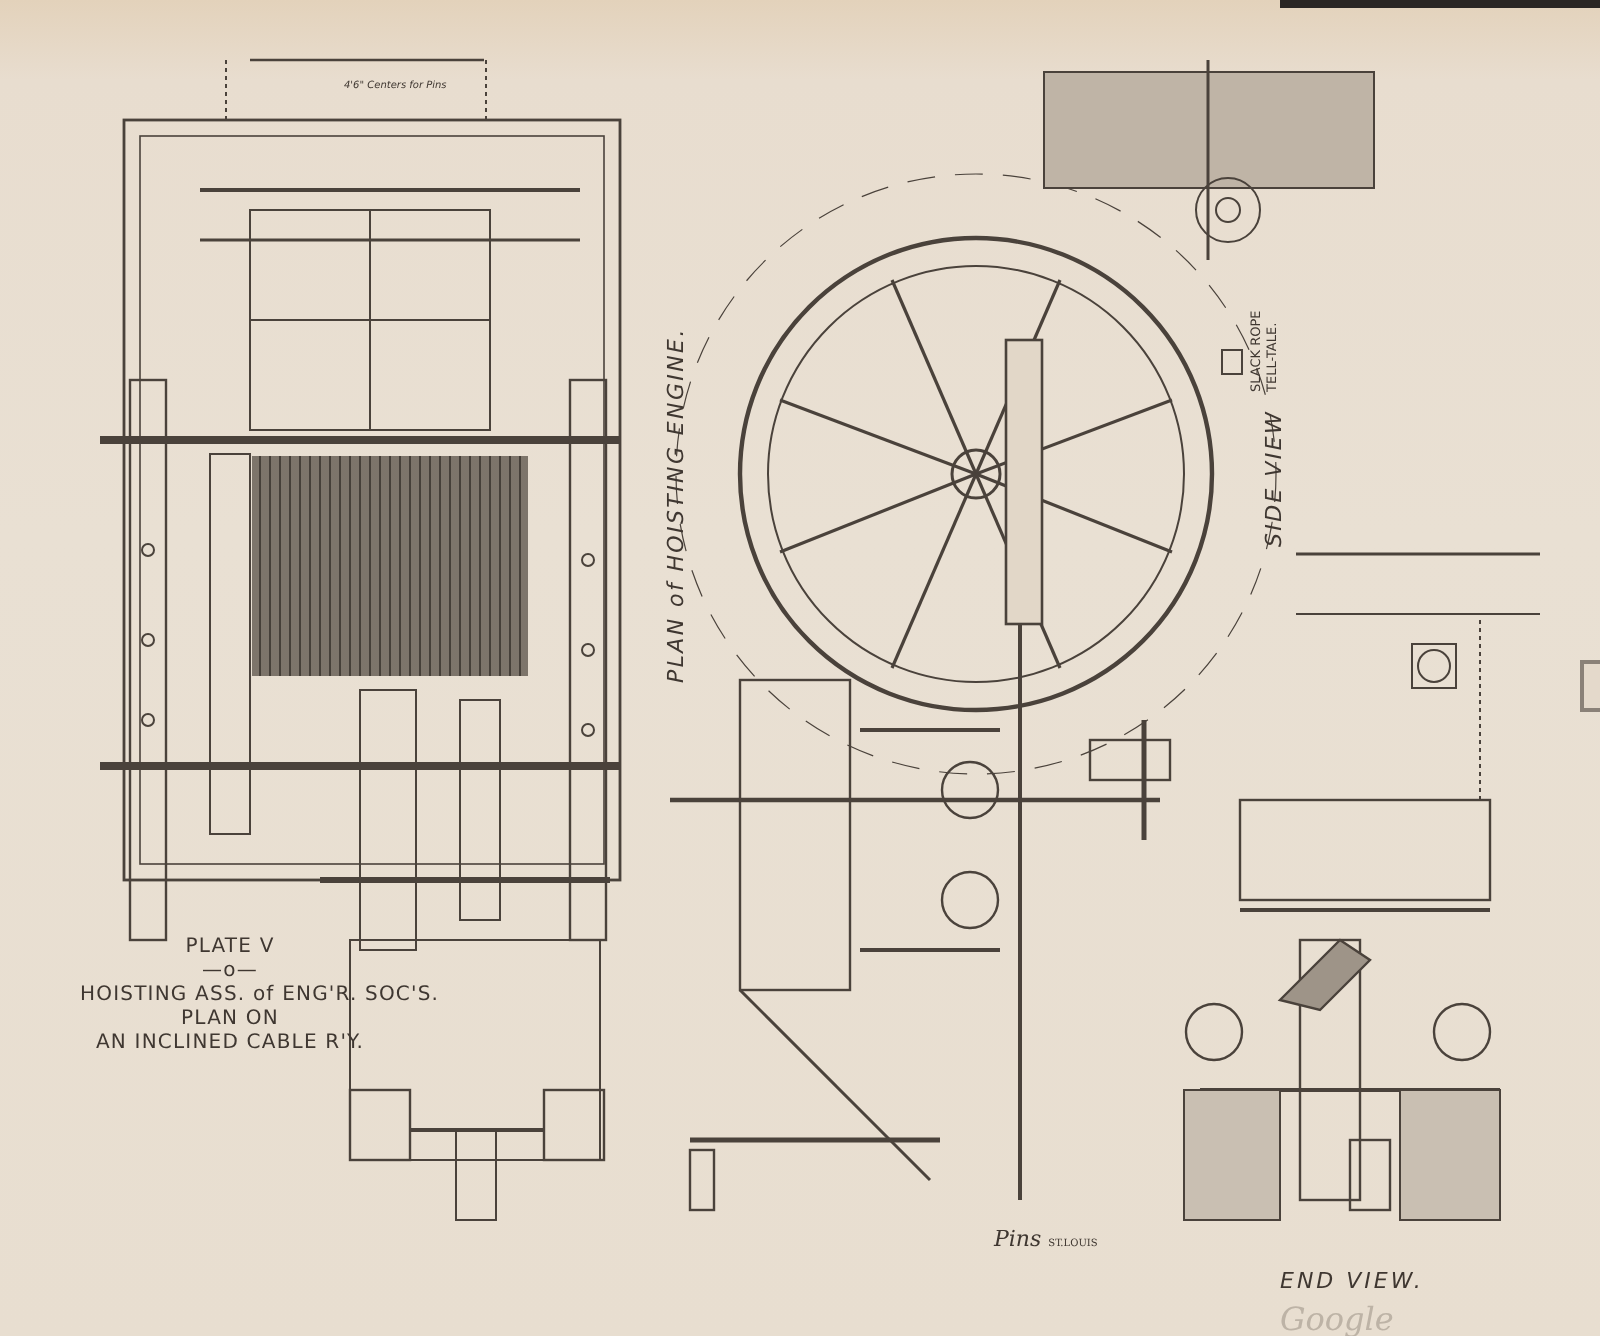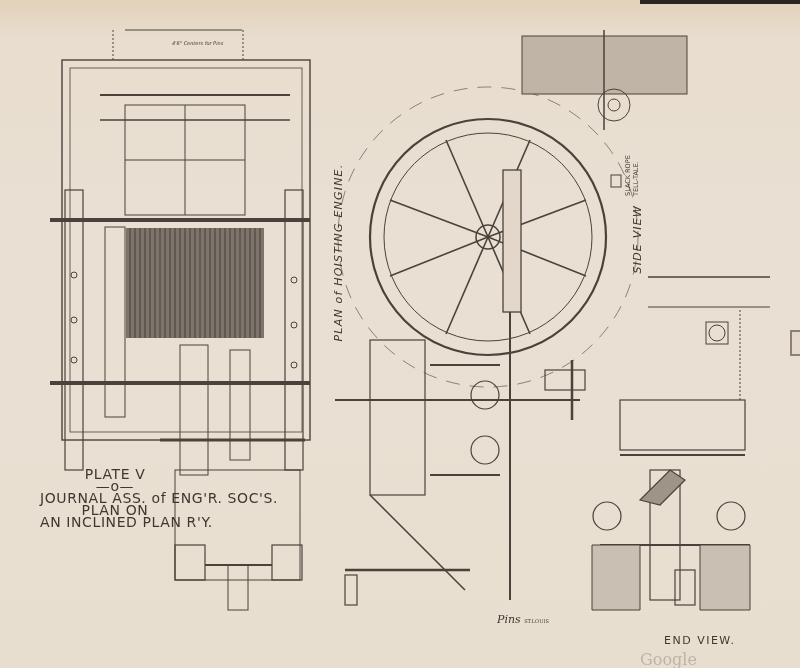--- a/index.html
+++ b/index.html
@@ -2,28 +2,28 @@
 <html><head>
 <meta charset="utf-8">
 <style>
   html, body { margin: 0; padding: 0; }
   body { width: 800px; height: 668px; overflow: hidden; background: #e7dccd; font-family: "DejaVu Serif", serif; }
   .plate { position: relative; width: 800px; height: 668px; background: linear-gradient(180deg, #e3d2bb 0%, #e8ddcf 6%, #e9e0d3 40%, #e8ded0 100%); overflow: hidden; }
   .topbar { position: absolute; left: 640px; top: 0; width: 160px; height: 4px; background: #2a2624; }
   .ink { stroke: #4a423b; fill: none; }
   svg { position: absolute; left: 0; top: 0; }
   .lbl { position: absolute; color: #3f3731; font-family: "DejaVu Sans", sans-serif; white-space: nowrap; }
-  .plate-caption { left: 40px; top: 468px; width: 150px; text-align: center; font-size: 14px; line-height: 12px; letter-spacing: 0.6px; }
+  .plate-caption { left: 40px; top: 468px; width: 150px; text-align: center; font-size: 10px; line-height: 12px; letter-spacing: 0.6px; }
   .rot-plan { left: 258px; top: 255px; transform: rotate(-90deg); transform-origin: center; font-size: 11px; font-style: italic; letter-spacing: 1.2px; width: 160px; }
   .rot-side { left: 592px; top: 222px; transform: rotate(-90deg); font-size: 11px; font-style: italic; letter-spacing: 1.2px; width: 90px; }
   .rot-slack { left: 592px; top: 148px; transform: rotate(-90deg); font-size: 6.5px; line-height: 8px; width: 80px; }
-  .end-view { left: 664px; top: 634px; font-size: 11px; letter-spacing: 1.5px; }
+  .end-view { left: 640px; top: 634px; font-size: 11px; font-style: italic; letter-spacing: 1.5px; }
   .signature { left: 497px; top: 613px; font-family: "DejaVu Serif", serif; font-style: italic; font-size: 11px; }
   .signature small { font-size: 5px; font-style: normal; }
-  .watermark { left: 640px; top: 650px; font-size: 16px; color: #bdb3a6; font-family: "DejaVu Serif", serif; }
+  .watermark { left: 640px; top: 650px; font-size: 16px; color: #bdb3a6; font-family: "DejaVu Serif", serif; font-style: italic; }
   .dim { left: 172px; top: 40px; font-size: 5px; font-style: italic; }
   .tab { position: absolute; left: 790px; top: 330px; width: 12px; height: 22px; border: 2px solid #8a8178; border-right: none; background: #e4d9cb; }
 </style>
 </head>
 <body>
 
 <div class="plate">
   <div class="topbar"></div>
   <div class="tab"></div>
 
@@ -160,23 +160,23 @@
       <rect x="675" y="570" width="20" height="35"></rect>
       <path d="M640 500 L670 470 L685 480 L660 505 Z" fill="#9e9488"></path>
     </g>
   </svg>
 
   <div class="lbl dim">4'6" Centers for Pins</div>
 
   <div class="lbl plate-caption">
     <div>PLATE V</div>
     <div>—o—</div>
-    <div>JOURNAL ASS. of ENG'R. SOC'S.</div>
+    <div>HOISTING ASS. of ENG'R. SOC'S.</div>
     <div>PLAN ON</div>
-    <div>AN INCLINED PLAN R'Y.</div>
+    <div>AN INCLINED CABLE R'Y.</div>
   </div>
 
   <div class="lbl rot-plan">PLAN of HOISTING ENGINE.</div>
   <div class="lbl rot-side">SIDE VIEW</div>
   <div class="lbl rot-slack">
     <div>SLACK ROPE</div>
     <div>TELL-TALE.</div>
   </div>
   <div class="lbl end-view">END VIEW.</div>
 

